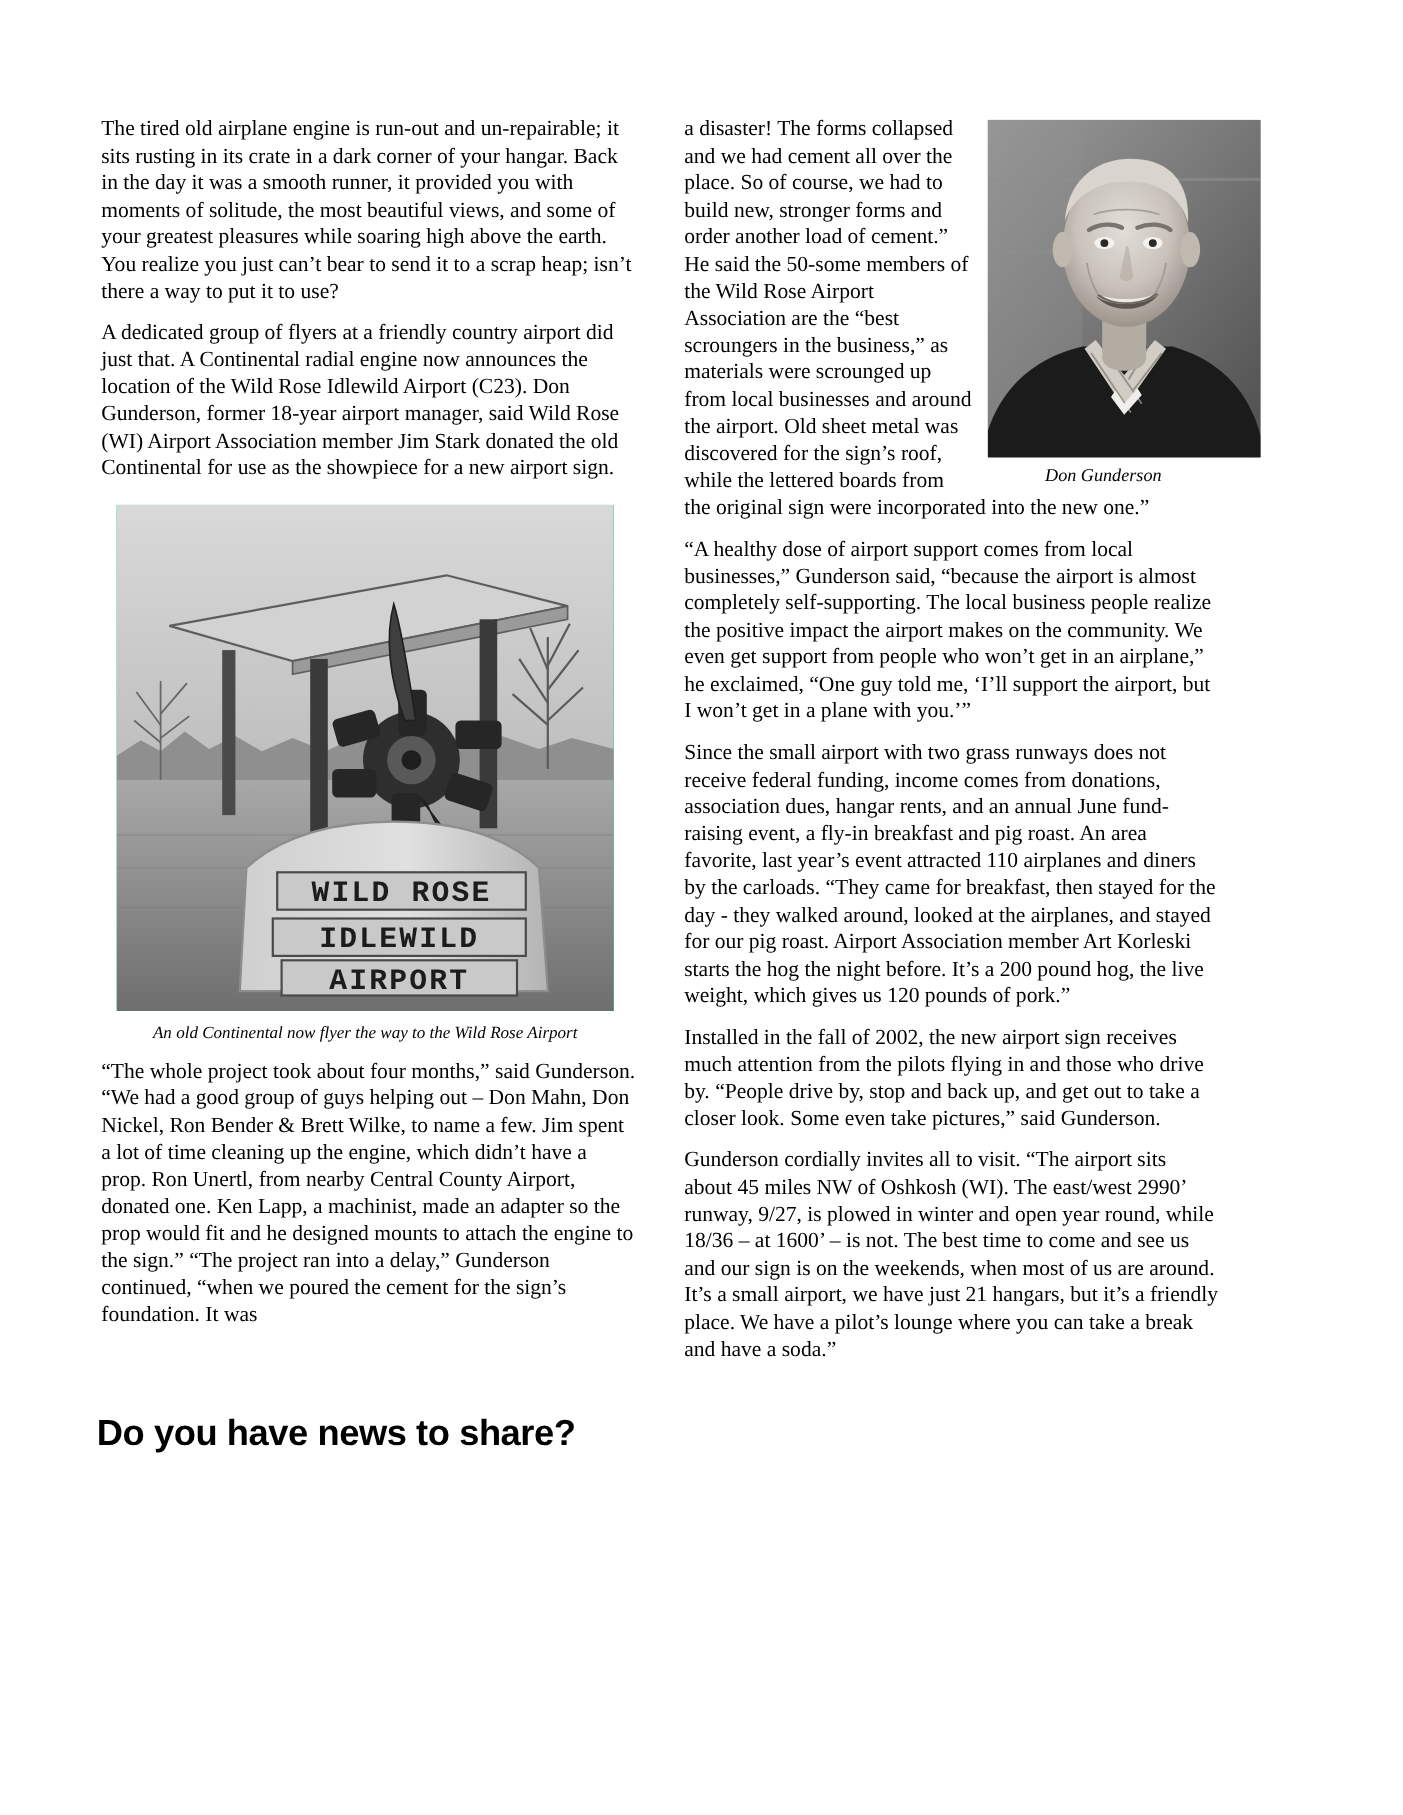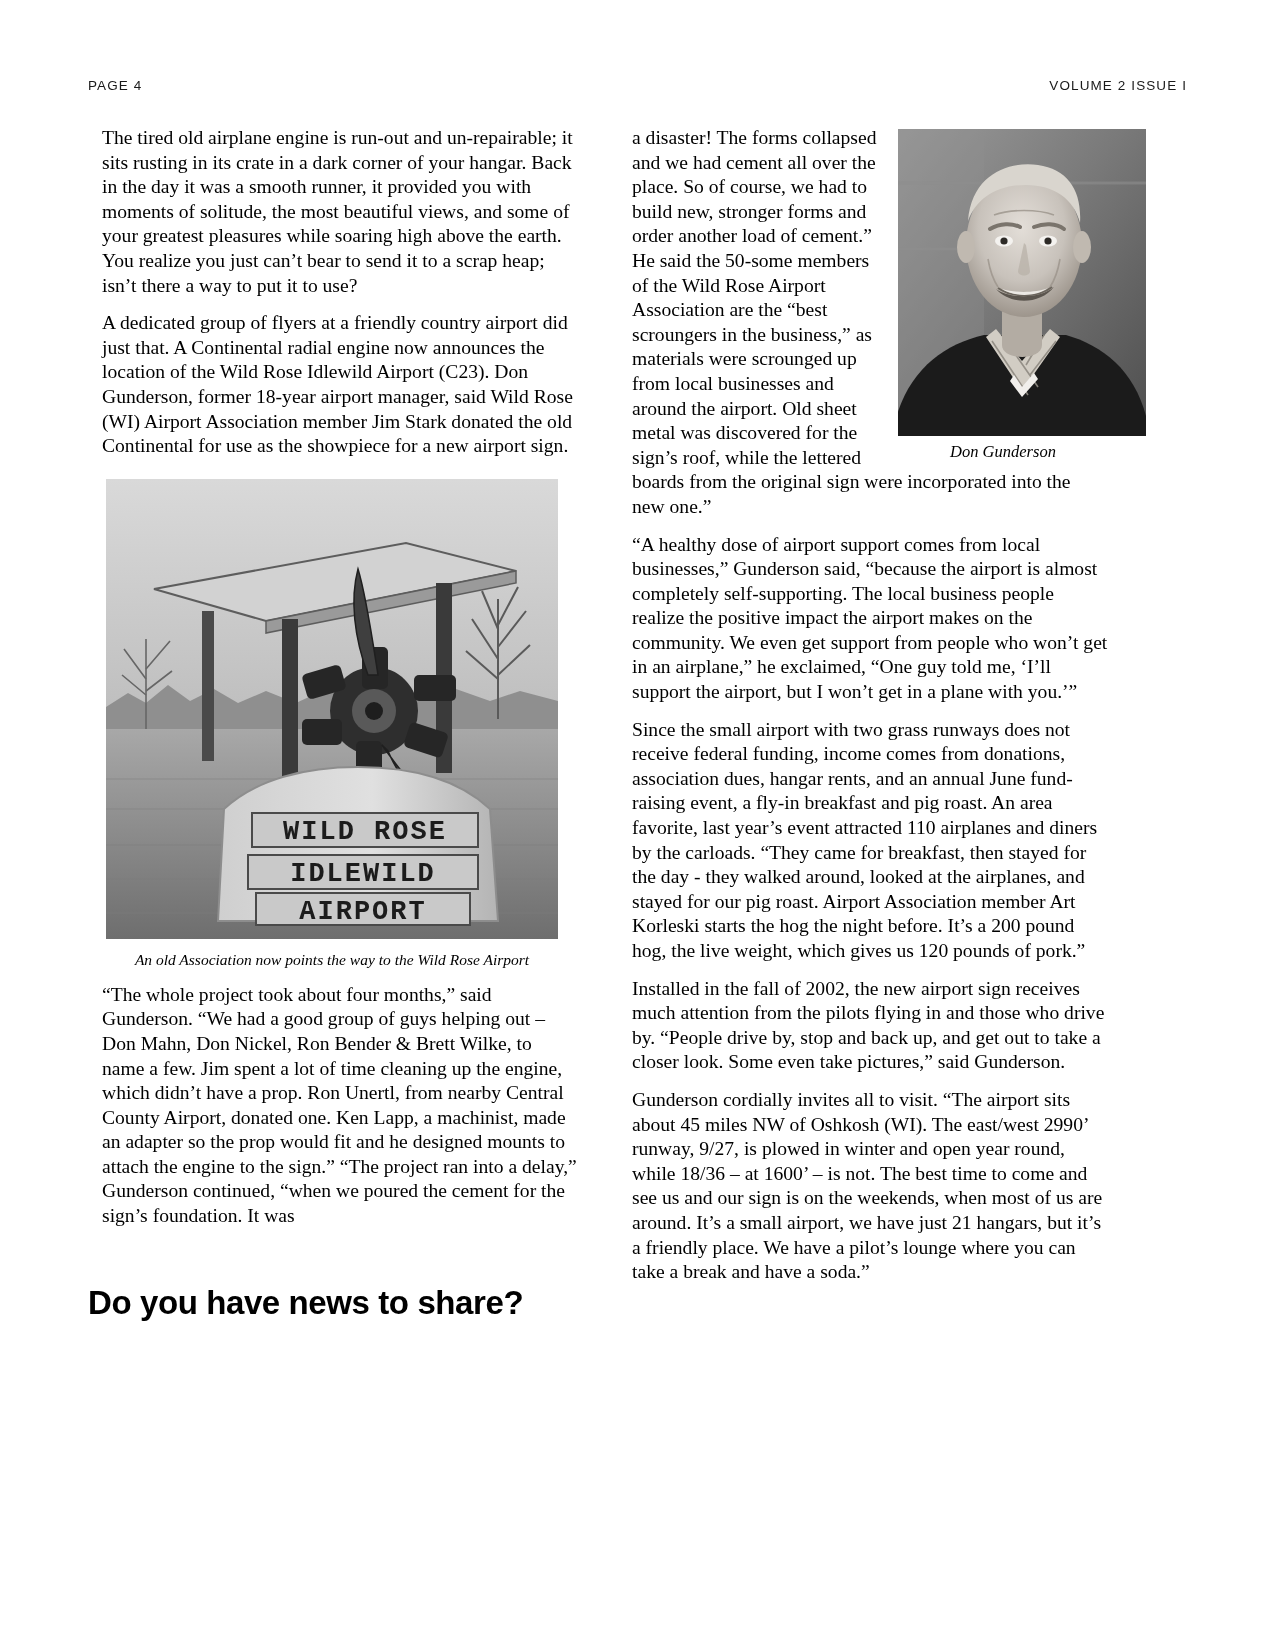--- a/index.html
+++ b/index.html
@@ -82,21 +82,21 @@
     top: 0;
     width: 490px;
     font-size: 19.6px;
     line-height: 24.6px;
     text-align: left;
   }
   .col-left  { left: 0px; }
   .col-right { left: 530px; }
 
   .col p {
-    margin: 0 0 13px 14px;
+    margin: 0 0 13px 4px;
   }
 
   
   .portrait-figure {
     float: right;
     width: 210px;
     margin: 3px 0 6px 14px;
   }
   .portrait {
     width: 248px;
@@ -155,24 +155,20 @@
     font-size: 19.6px;
     line-height: 24.6px;
     margin: 0;
   }
 </style>
 </head>
 <body>
 
 <div class="page">
 
-  <div class="running-head">
-    <span class="rh-left">PAGE 4</span>
-    <span class="rh-right">VOLUME 2 ISSUE I</span>
-  </div>
 
 
   <div class="columns">
 
     <div class="col col-left">
       <p>The tired old airplane engine is run-out and un-repairable; it sits rusting in its crate in a dark corner of your hangar. Back in the day it was a smooth runner, it provided you with moments of solitude, the most beautiful views, and some of your greatest pleasures while soaring high above the earth. You realize you just can’t bear to send it to a scrap heap; isn’t there a way to put it to use?</p>
       <p>A dedicated group of flyers at a friendly country airport did just that. A Continental radial engine now announces the location of the Wild Rose Idlewild Airport (C23). Don Gunderson, former 18-year airport manager, said Wild Rose (WI) Airport Association member Jim Stark donated the old Continental for use as the showpiece for a new airport sign.</p>
 
       <figure class="sign-figure" style="margin-left:18px;">
         <div class="sign-photo">
@@ -247,21 +243,21 @@
             <g>
               <rect x="146" y="334" width="226" height="34" fill="#c9c9c9" stroke="#4a4a4a" stroke-width="2"></rect>
               <rect x="142" y="376" width="230" height="34" fill="#c9c9c9" stroke="#4a4a4a" stroke-width="2"></rect>
               <rect x="150" y="414" width="214" height="32" fill="#c9c9c9" stroke="#4a4a4a" stroke-width="2"></rect>
               <text x="259" y="360" text-anchor="middle" font-family="Liberation Mono, monospace" font-size="27" font-weight="bold" letter-spacing="2" fill="#1c1c1c">WILD ROSE</text>
               <text x="257" y="402" text-anchor="middle" font-family="Liberation Mono, monospace" font-size="27" font-weight="bold" letter-spacing="2" fill="#1c1c1c">IDLEWILD</text>
               <text x="257" y="440" text-anchor="middle" font-family="Liberation Mono, monospace" font-size="27" font-weight="bold" letter-spacing="2" fill="#1c1c1c">AIRPORT</text>
             </g>
           </svg>
         </div>
-        <figcaption class="sign-caption">An old Association now points the way to the Wild Rose Airport</figcaption>
+        <figcaption class="sign-caption">An old Continental now flyer the way to the Wild Rose Airport</figcaption>
       </figure>
 
       <p>“The whole project took about four months,” said Gunderson. “We had a good group of guys helping out – Don Mahn, Don Nickel, Ron Bender &amp; Brett Wilke, to name a few. Jim spent a lot of time cleaning up the engine, which didn’t have a prop. Ron Unertl, from nearby Central County Airport, donated one. Ken Lapp, a machinist, made an adapter so the prop would fit and he designed mounts to attach the engine to the sign.” “The project ran into a delay,” Gunderson continued, “when we poured the cement for the sign’s foundation. It was</p>
     </div>
 
     <div class="col col-right">
 
       <figure class="portrait-figure">
         <div class="portrait">
           <svg viewBox="0 0 248 307" width="248" height="307" aria-hidden="true">

